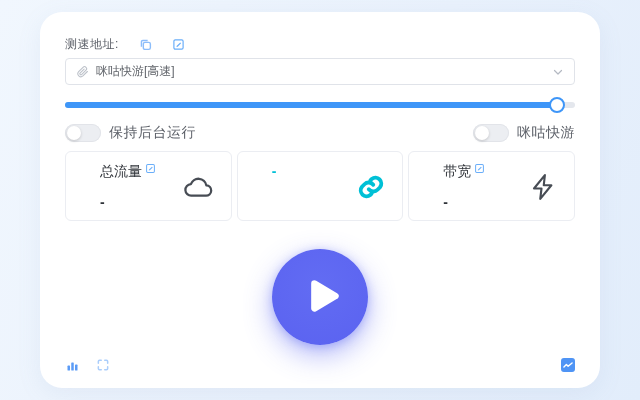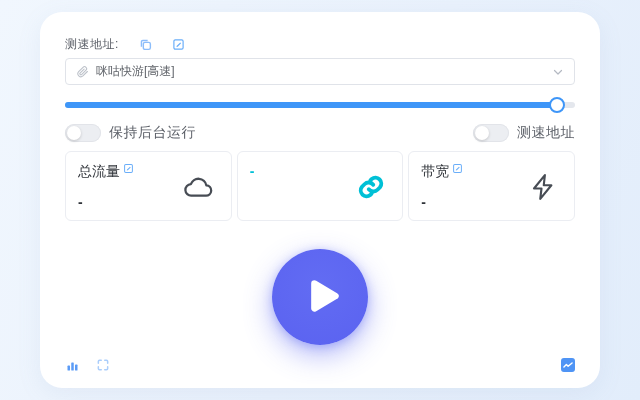--- a/index.html
+++ b/index.html
@@ -50,21 +50,21 @@
   .switch .knob {
     position: absolute; left: 2px; top: 2px; width: 14px; height: 14px;
     border-radius: 50%; background: #fff; box-shadow: 0 1px 3px rgba(0,0,0,.18);
   }
   .toggle-label { font-size: 14px; color: #5c6068; letter-spacing:.5px; }
   
   .stats-row { margin-top: 9px; display: flex; justify-content: space-between; gap: 5px; }
   .stat-card {
     width: 168px; height: 70px;
     border: 1px solid #ebedf2; border-radius: 6px;
-    padding: 11px 16px 10px 12px;
+    padding: 11px 16px 10px 34px;
     display: flex; justify-content: space-between; align-items: center;
     background: #fff;
   }
   .stat-left { display: flex; flex-direction: column; justify-content: space-between; height: 100%; }
   .stat-title-row { display: flex; align-items: flex-start; gap: 3px; }
   .stat-title { font-size: 14px; color: #2f3339; }
   .stat-value { font-size: 14px; color: #2f3339; font-weight: 700; }
   .stat-value.cyan { color: #00c0d6; }
   .stat-big-icon { display: flex; align-items: center; }
   
@@ -128,21 +128,21 @@
     <div class="toggle-group">
       <span class="switch">
           <span class="knob"></span>
         </span>
       <span class="toggle-label">保持后台运行</span>
     </div>
     <div class="toggle-group">
       <span class="switch">
           <span class="knob"></span>
         </span>
-      <span class="toggle-label">测速地址</span>
+      <span class="toggle-label">咪咕快游</span>
     </div>
   </div>
 
   <div class="stats-row">
 
     <div class="stat-card">
       <div class="stat-left">
         <div class="stat-title-row">
           <span class="stat-title">总流量</span>
           <span class="mini-icon">

